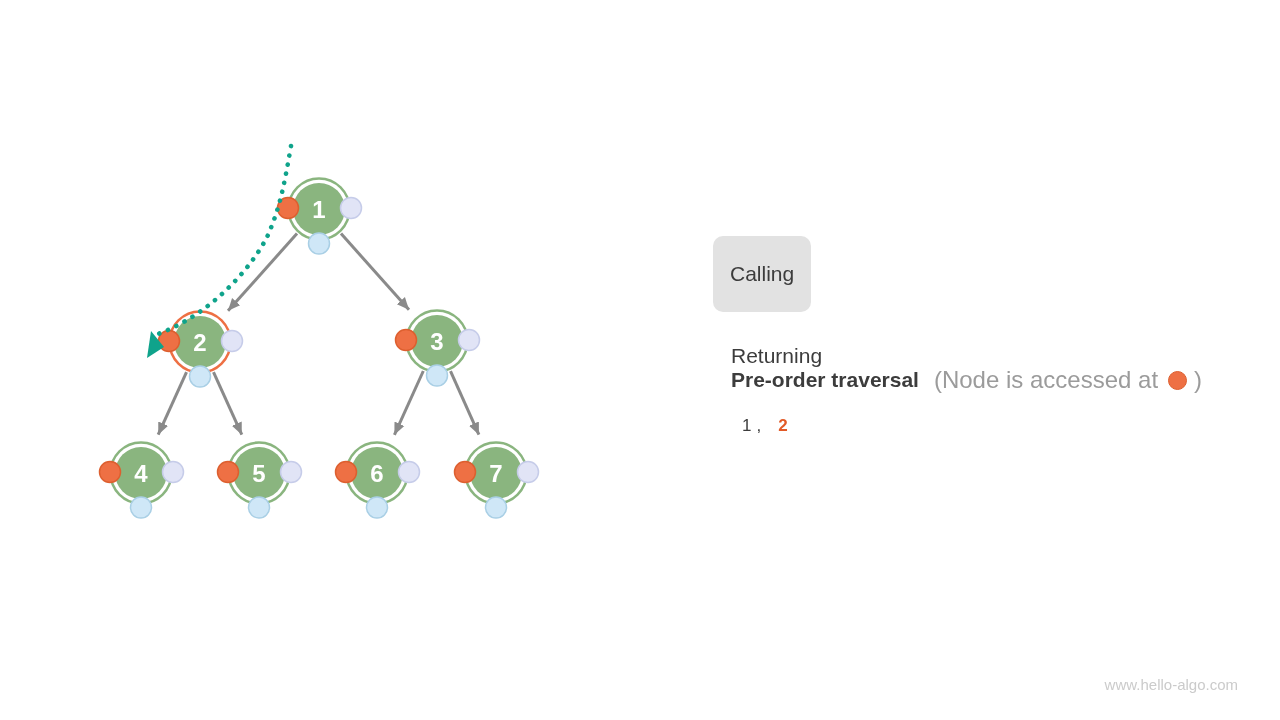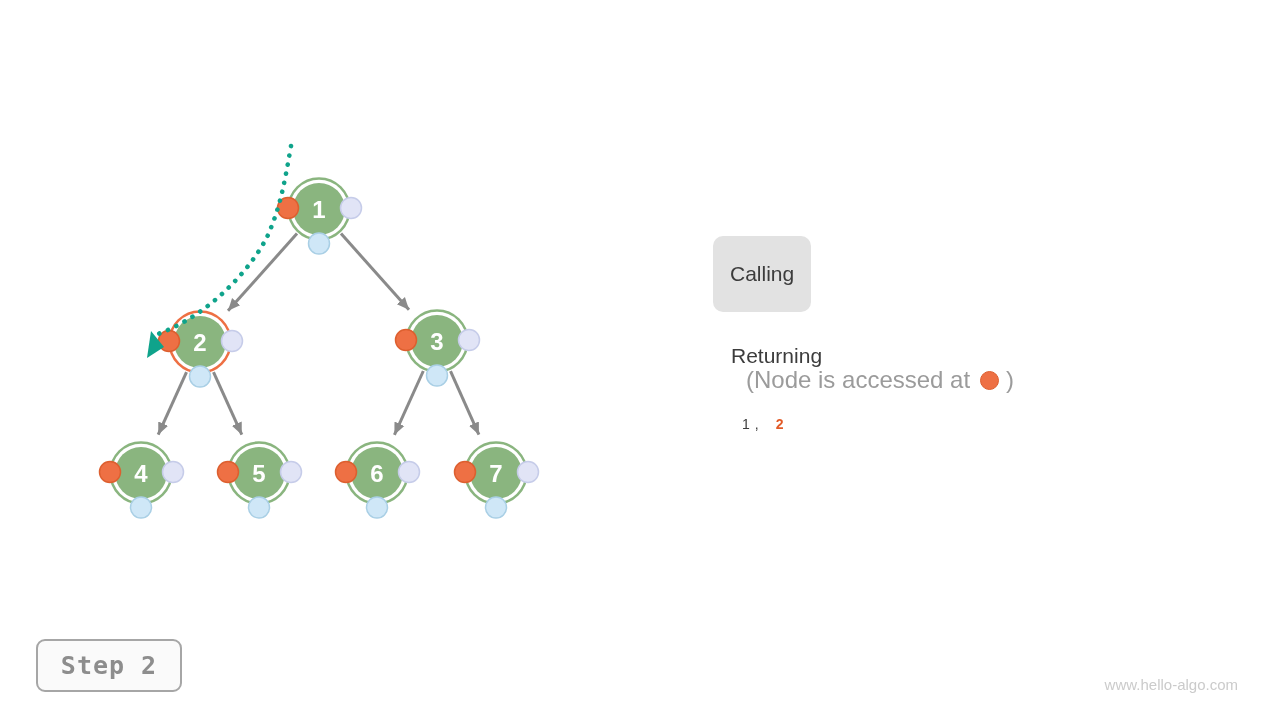--- a/index.html
+++ b/index.html
@@ -24,21 +24,21 @@
   .legend-chip{display:inline-block;padding:26px 17px;background:var(--legend-bg);border-radius:10px;}
   .legend-plain{margin-top:32px;padding-left:18px;}
   
   .traversal{position:absolute;left:731px;top:366px;}
   .trav-row{display:flex;align-items:center;}
   .trav-title{font-size:21px;font-weight:bold;color:var(--text-dark);}
   .trav-note{display:flex;align-items:center;font-size:24px;color:var(--text-gray);margin-left:15px;}
   .note-dot{display:inline-block;width:19px;height:19px;border-radius:50%;
     background:var(--highlight-orange);border:1px solid var(--highlight-orange-border);
     margin:0 7px 0 10px;box-sizing:border-box;}
-  .sequence{margin-top:22px;padding-left:11px;font-size:14px;color:var(--text-dark);}
+  .sequence{margin-top:22px;padding-left:11px;font-size:17px;color:var(--text-dark);}
   .seq-sep{margin-left:5px;}
   .seq-current{margin-left:17px;font-weight:bold;color:var(--seq-orange);}
   
   .step-box{position:absolute;left:36px;top:639px;width:146px;height:53px;box-sizing:border-box;
     border:2px solid var(--step-border);border-radius:9px;background:var(--step-bg);
     display:flex;align-items:center;justify-content:center;}
   .step-label{font-family:"DejaVu Sans Mono",monospace;font-weight:bold;font-size:25px;
     color:var(--step-gray);letter-spacing:1px;}
   
   .watermark{position:absolute;right:42px;top:676px;font-family:Liberation Sans, sans-serif;
@@ -132,30 +132,28 @@
     <polygon class="trace-head" points="147,358 151,331 164,347"></polygon>
   </svg>
 
   <div class="legend">
     <div class="legend-chip">Calling</div>
     <div class="legend-plain">Returning</div>
   </div>
 
   <div class="traversal">
     <div class="trav-row">
+      <span class="trav-title">Pre-order traversal</span>
       <span class="trav-note">
         <span>(Node is accessed at</span>
         <span class="note-dot"></span>
         <span>)</span>
       </span>
     </div>
     <div class="sequence">
       <span class="seq-item">1</span><span class="seq-sep">,</span><span class="seq-item seq-current">2</span>
     </div>
   </div>
 
-  <div class="step-box">
-    <span class="step-label">Step 2</span>
-  </div>
 
   <div class="watermark">www.hello-algo.com</div>
 
 </div>
 
 </body></html>

